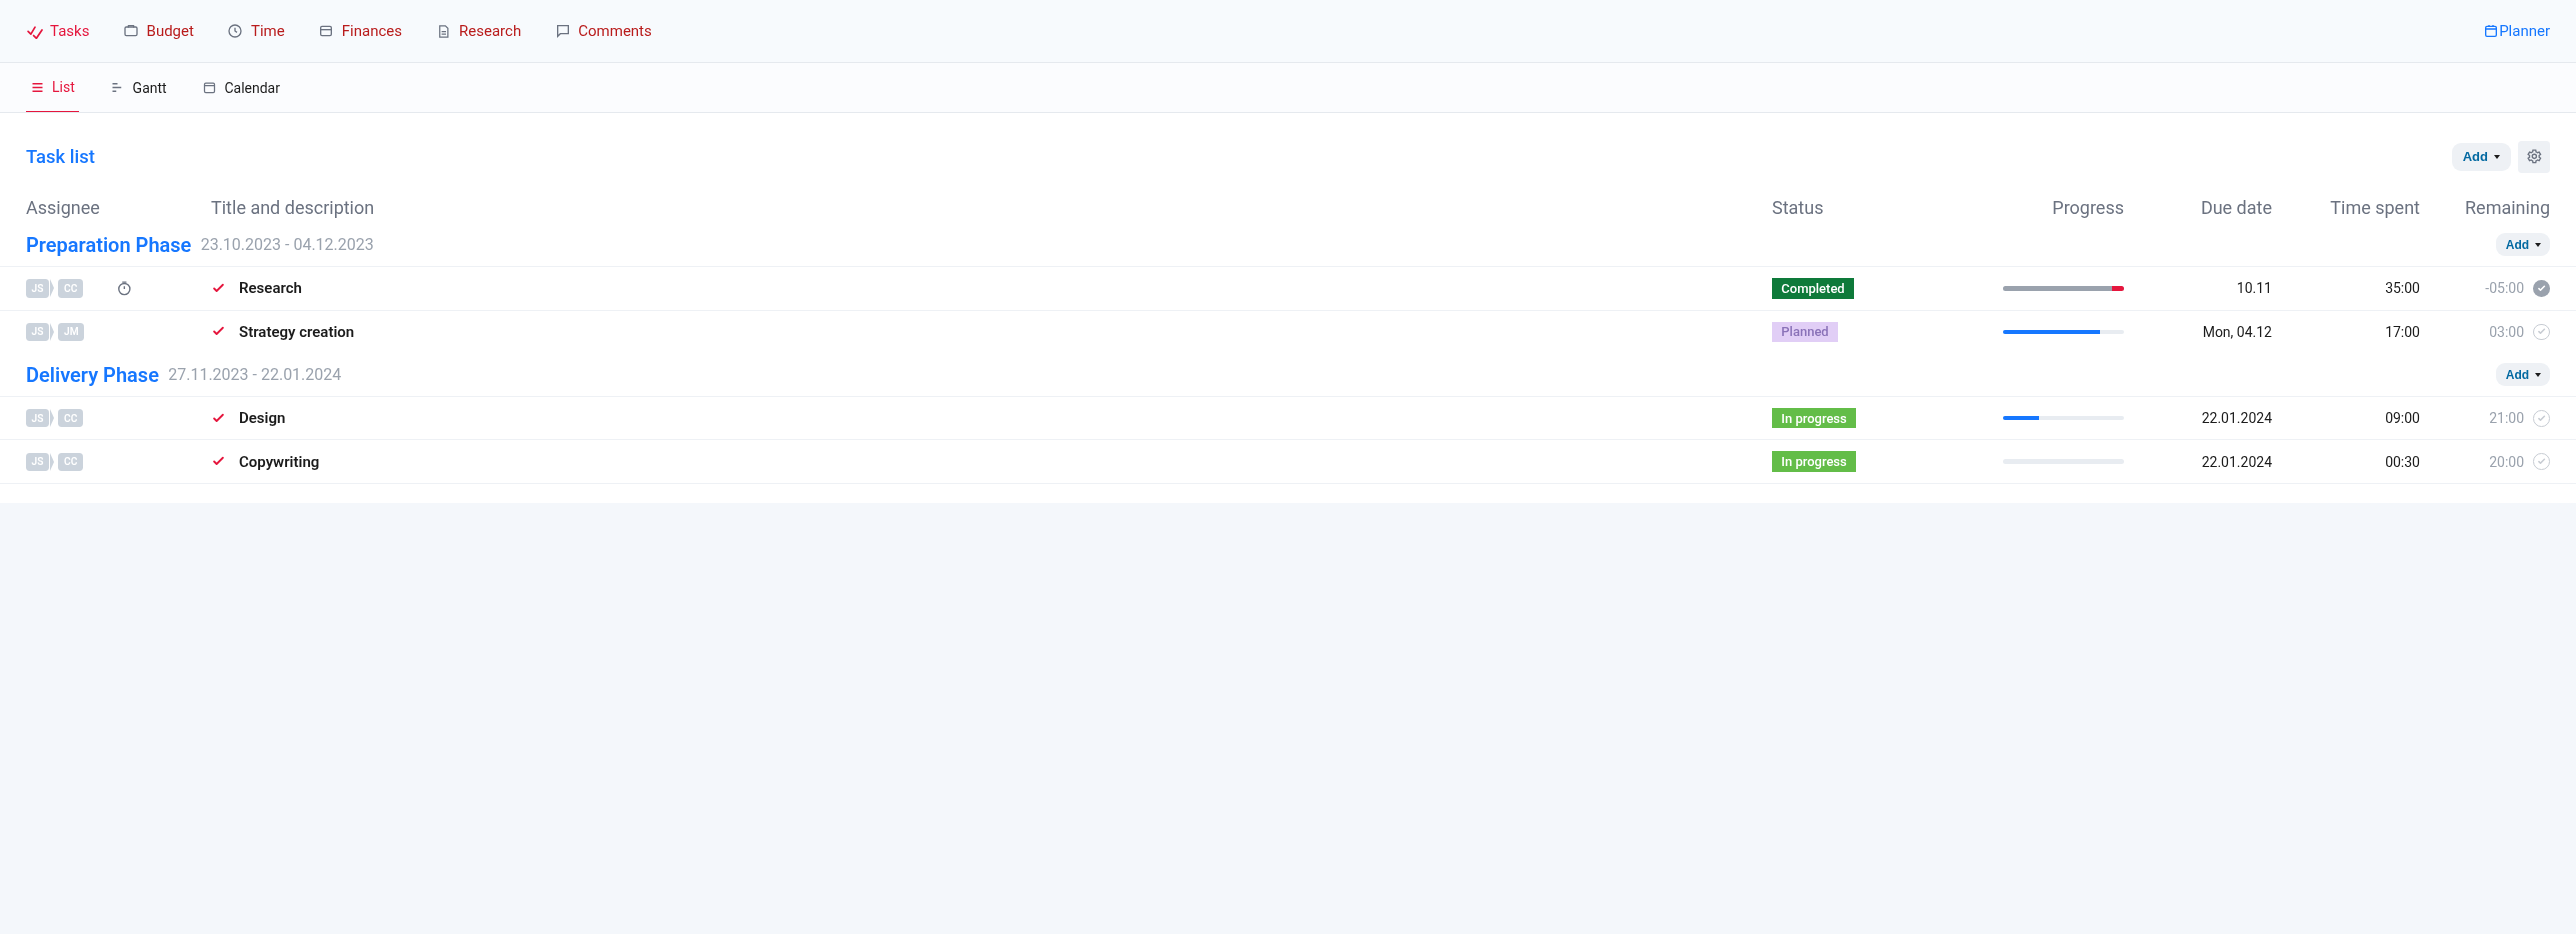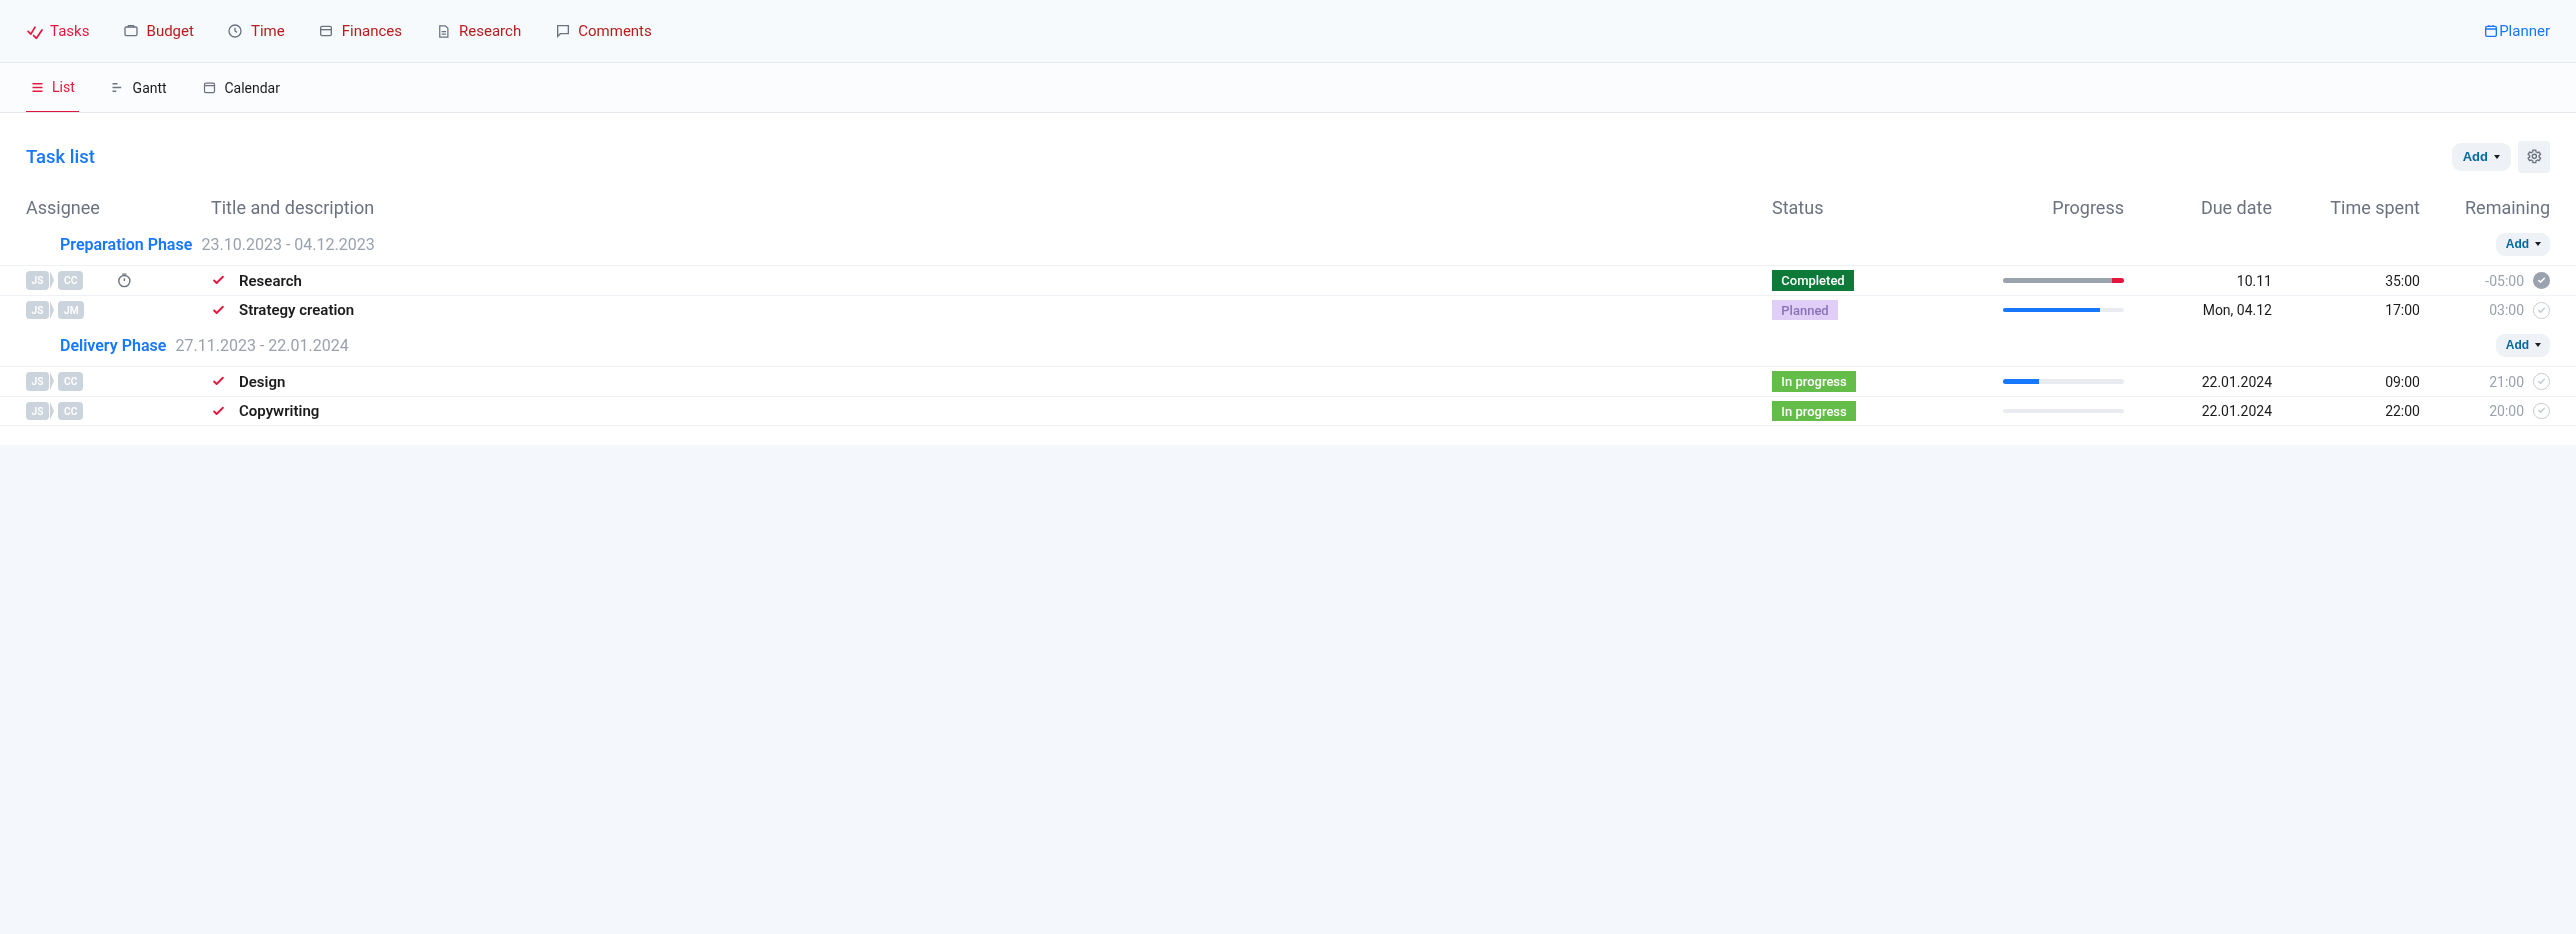--- a/index.html
+++ b/index.html
@@ -110,35 +110,34 @@
   .thead .r { text-align: right; }
 
   .phase-row {
     display: flex;
     align-items: center;
     padding: 9.3px 26px 9.3px;
   }
   .phase-row .phase-name {
     color: #1677ff;
     font-weight: 600;
-    font-size: 16px;
+    font-size: 20px;
     margin-right: 9.3px;
-    margin-left: 34px;
   }
   .phase-row .phase-dates {
     color: #9aa2ad;
     font-size: 16px;
   }
   .phase-row .spacer { flex:1; }
   .phase-row .add-btn { padding: 4.6px 9.3px; font-size: 12px; }
 
   .task-row {
     display: grid;
     grid-template-columns: 185px 1fr 185px 167px 148px 148px 130px;
-    padding: 4px 26px;
+    padding: 11px 26px;
     border-top: 0.9px solid #eef1f5;
     align-items: center;
   }
   .task-row:last-child { border-bottom: 0.9px solid #eef1f5; }
 
   .assignees {
     display: flex;
     align-items: center;
     gap: 5.6px;
   }
@@ -453,21 +452,21 @@
           </span>
           <span class="task-title">Copywriting</span>
         </div>
         <div><span class="status-badge status-inprogress">In progress</span></div>
         <div class="progress-cell">
           <div class="pbar">
             <div class="fill blue" style="width:0%"></div>
           </div>
         </div>
         <div class="r">22.01.2024</div>
-        <div class="r">22:00</div>
+        <div class="r">00:30</div>
         <div class="remain-cell">
           <span class="muted">20:00</span>
           <span class="done-circle outline">
             <svg class="ck-svg" viewBox="0 0 24 24" fill="none" stroke="currentColor" stroke-width="4" stroke-linecap="round" stroke-linejoin="round">
               <path d="M5 12l4 4L19 6"></path>
             </svg>
           </span>
         </div>
       </div>
     </div>

